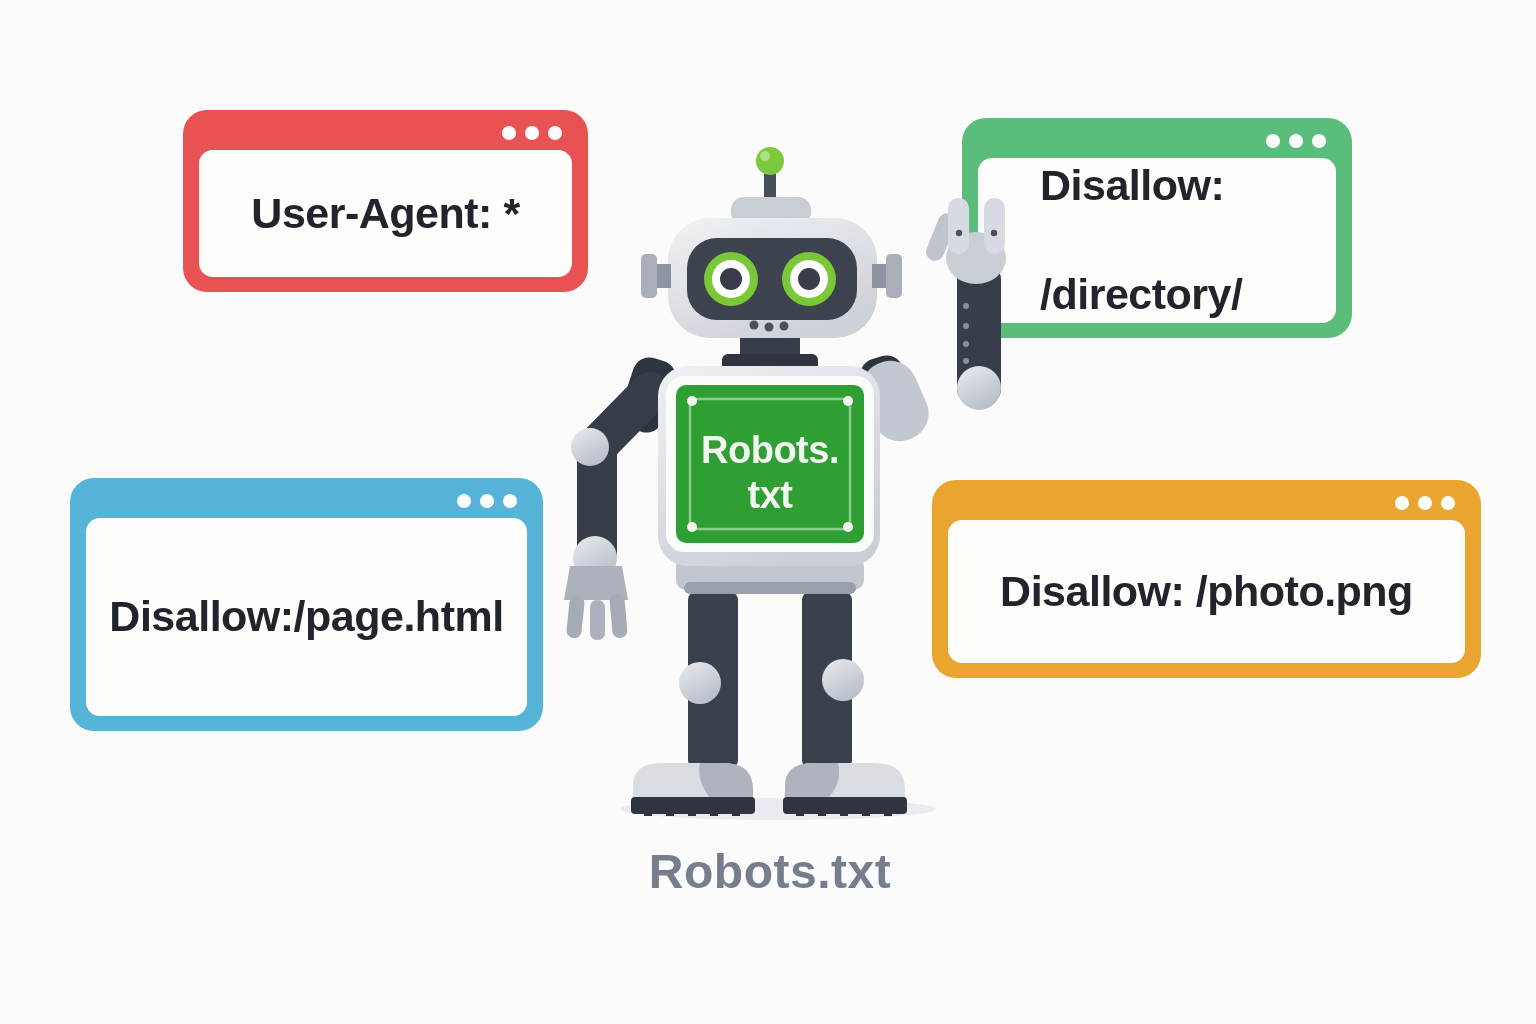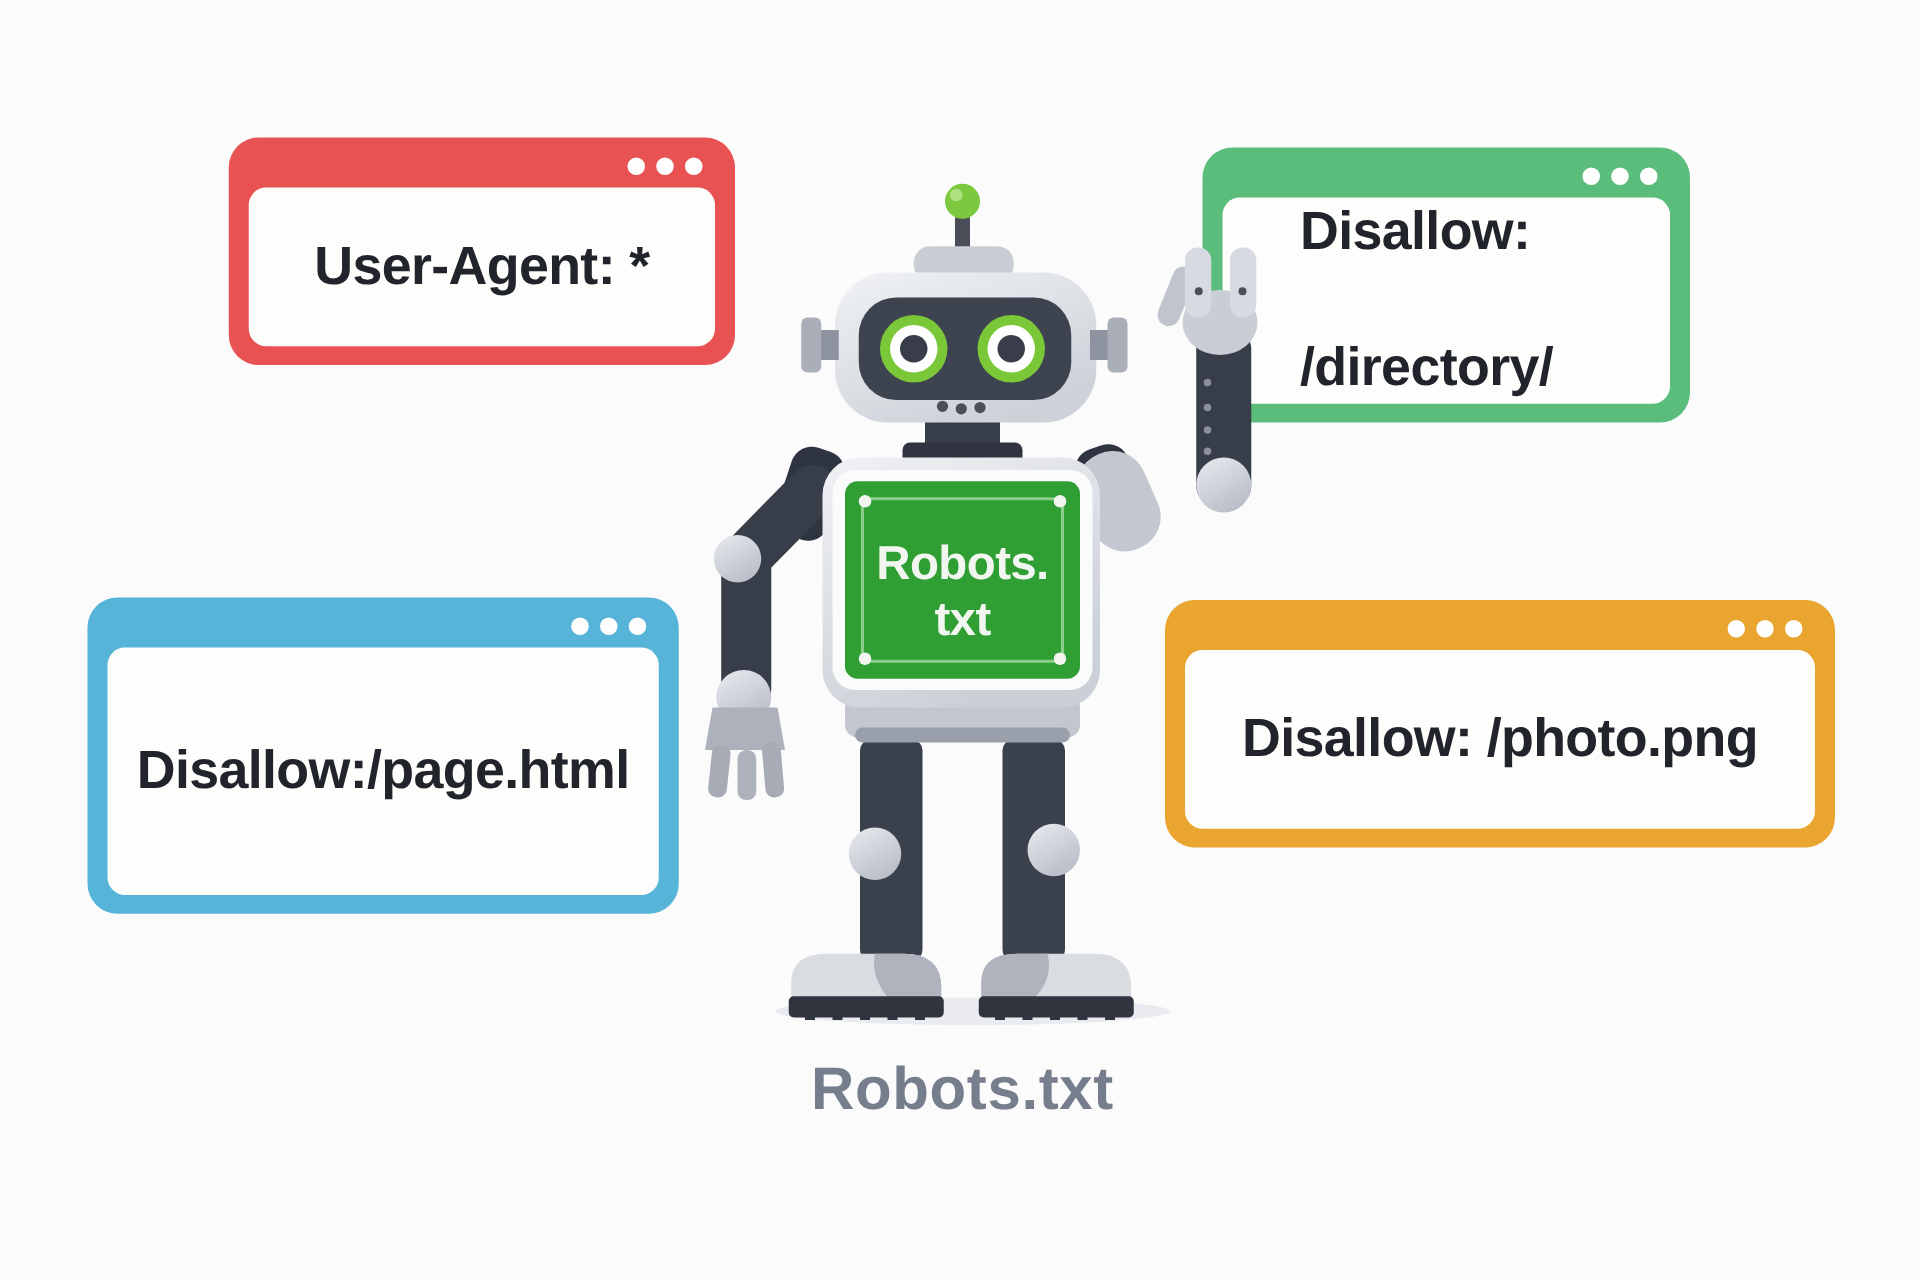--- a/index.html
+++ b/index.html
@@ -34,21 +34,21 @@
     font-size:43px;font-weight:700;color:#22242B;
     letter-spacing:-0.5px;line-height:1.3;
     white-space:nowrap;
   }
   .win-body.left-align{align-items:flex-start;padding-left:62px;justify-content:space-between;}
 
   
   #win-user-agent{left:183px;top:110px;width:405px;height:182px;}
   #win-directory {left:962px;top:118px;width:390px;height:220px;}
   #win-page      {left:70px; top:478px;width:473px;height:253px;}
-  #win-photo     {left:932px;top:480px;width:536px;height:198px;}
+  #win-photo     {left:932px;top:480px;width:536px;height:198px;padding-left:13px;}
 
   
   #robot-svg{position:absolute;left:540px;top:130px;width:500px;height:700px;}
 
   
   .caption{
     position:absolute;left:540px;top:844px;width:460px;
     text-align:center;
     font-size:48px;font-weight:700;letter-spacing:0.5px;
     color:var(--cap,#767E8E);

